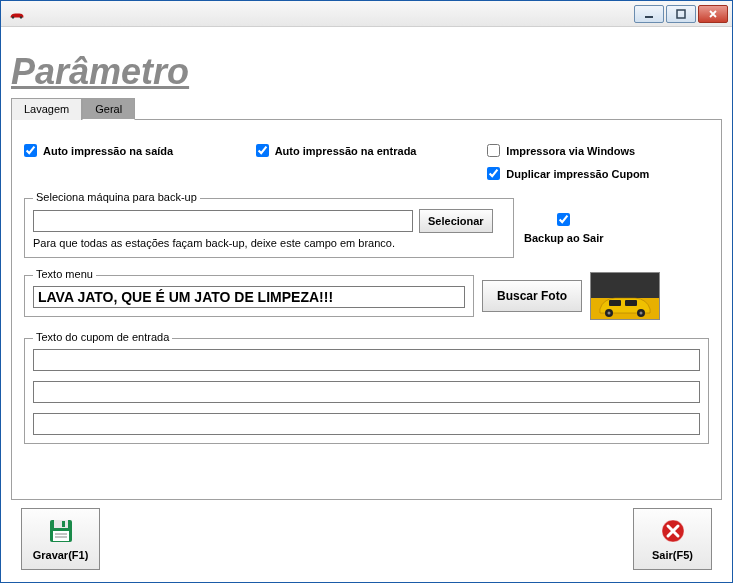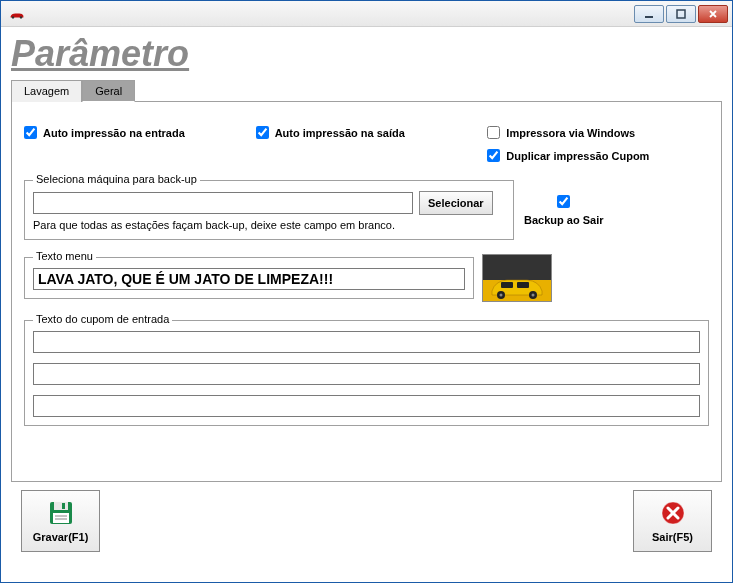--- a/index.html
+++ b/index.html
@@ -9,21 +9,21 @@
 .titlebar { height: 26px; background: linear-gradient(to bottom, #f8f8f8, #e8e8e8); border-bottom: 1px solid #d0d0d0; display: flex; align-items: center; justify-content: space-between; padding: 0 4px; }
 .titlebar-left { display: flex; align-items: center; gap: 4px; padding-left: 4px; }
 .app-icon { width: 16px; height: 10px; }
 .win-buttons { display: flex; gap: 2px; }
 .win-btn { width: 30px; height: 18px; border: 1px solid #6a8caf; border-radius: 2px; background: linear-gradient(to bottom, #f0f5fb, #d2e1f0); display: flex; align-items: center; justify-content: center; cursor: pointer; }
 .win-btn.close { background: linear-gradient(to bottom, #e89a8f, #c8402e); border-color: #a03020; color: #fff; }
 .win-btn svg { width: 10px; height: 10px; }
 
 
 .content { padding: 6px 10px 10px 10px; }
-.page-title { font-family: Arial, sans-serif; font-size: 36px; font-style: italic; font-weight: bold; color: #8a8a8a; text-decoration: underline; margin-bottom: 4px; }
+.page-title { font-family: Arial, sans-serif; font-size: 36px; font-style: italic; font-weight: bold; color: #8a8a8a; text-decoration: underline; margin-bottom: 4px; margin-top: 18px; }
 
 
 .tabs { display: flex; border-bottom: 1px solid #a0a0a0; margin-bottom: 0; }
 .tab { padding: 4px 12px; border: 1px solid #a0a0a0; border-bottom: none; background: #f0f0f0; font-size: 11px; cursor: pointer; position: relative; top: 1px; }
 .tab.active { background: #a3a3a3; border-bottom: 1px solid #fff; }
 .tab:first-child { margin-right: 0; }
 
 .tab-panel { border: 1px solid #a0a0a0; border-top: none; padding: 24px 12px 12px 12px; background: #fff; min-height: 380px; position: relative; }
 
 
@@ -97,27 +97,27 @@
     <div class="tab">Lavagem</div>
     <div class="tab active">Geral</div>
   </div>
 
   <div class="tab-panel">
 
     <div class="check-row">
       <div class="check-col">
         <div class="checkbox-wrap">
           <input type="checkbox" checked="" style="">
-          <label>Auto impressão na entrada</label>
+          <label>Auto impressão na saída</label>
         </div>
       </div>
       <div class="check-col">
         <div class="checkbox-wrap">
           <input type="checkbox" checked="" style="">
-          <label>Auto impressão na saída</label>
+          <label>Auto impressão na entrada</label>
         </div>
       </div>
       <div class="check-col">
         <div class="checkbox-wrap">
           <input type="checkbox" style="">
           <label>Impressora via Windows</label>
         </div>
         <div class="checkbox-wrap">
           <input type="checkbox" checked="" style="">
           <label>Duplicar impressão Cupom</label>
@@ -138,20 +138,21 @@
         <input type="checkbox" checked="" style="">
         <label>Backup ao Sair</label>
       </div>
     </div>
 
     <div class="menu-row" style="margin-bottom:18px;">
       <div class="fieldset menu-fieldset" style="margin-bottom:0;">
         <div class="fieldset-legend">Texto menu</div>
         <input class="menu-input" type="text" value="LAVA JATO, QUE É UM JATO DE LIMPEZA!!!" style="">
       </div>
+      <button class="btn-foto">Buscar Foto</button>
       <div class="foto-box">
         <svg class="foto-car" viewBox="0 0 60 26">
           <path d="M5 18 Q8 8 20 7 L40 7 Q52 8 55 18 L55 22 L5 22 Z" fill="#f0c000" stroke="#a07000" stroke-width="0.5"></path>
           <rect x="14" y="9" width="12" height="6" fill="#222" rx="1"></rect>
           <rect x="30" y="9" width="12" height="6" fill="#222" rx="1"></rect>
           <circle cx="14" cy="22" r="4" fill="#222"></circle>
           <circle cx="46" cy="22" r="4" fill="#222"></circle>
           <circle cx="14" cy="22" r="1.5" fill="#888"></circle>
           <circle cx="46" cy="22" r="1.5" fill="#888"></circle>
         </svg>

